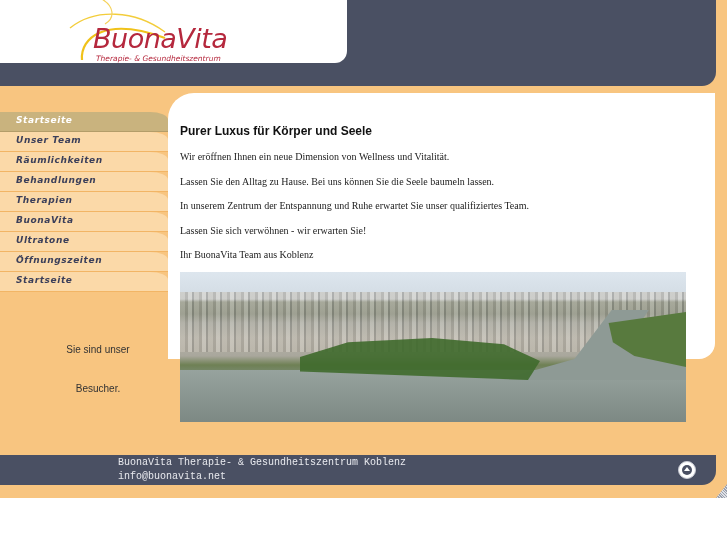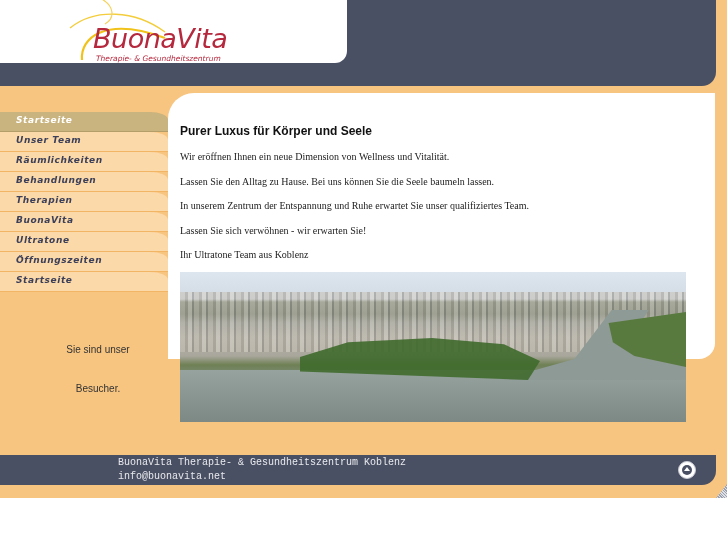--- a/index.html
+++ b/index.html
@@ -84,21 +84,21 @@
   <div class="visitor" style="top:251px;">Sie sind unser</div>
   <div class="visitor" style="top:290px;text-align:center;">Besucher.</div>
 </div>
 
 <div class="content">
   <h1>Purer Luxus für Körper und Seele</h1>
   <p style="top:58px;">Wir eröffnen Ihnen ein neue Dimension von Wellness und Vitalität.</p>
   <p style="top:83px;">Lassen Sie den Alltag zu Hause. Bei uns können Sie die Seele baumeln lassen.</p>
   <p style="top:107px;">In unserem Zentrum der Entspannung und Ruhe erwartet Sie unser qualifiziertes Team.</p>
   <p style="top:132px;">Lassen Sie sich verwöhnen - wir erwarten Sie!</p>
-  <p style="top:156px;">Ihr Ultratone Team aus Koblenz</p>
+  <p style="top:156px;">Ihr BuonaVita Team aus Koblenz</p>
   <div class="photo">
     <div class="city"></div>
     <div class="river"></div>
     <div class="river2"></div>
     <div class="rightbank"></div>
     <div class="park"></div>
   </div>
 </div>
 
 <div class="footer">

